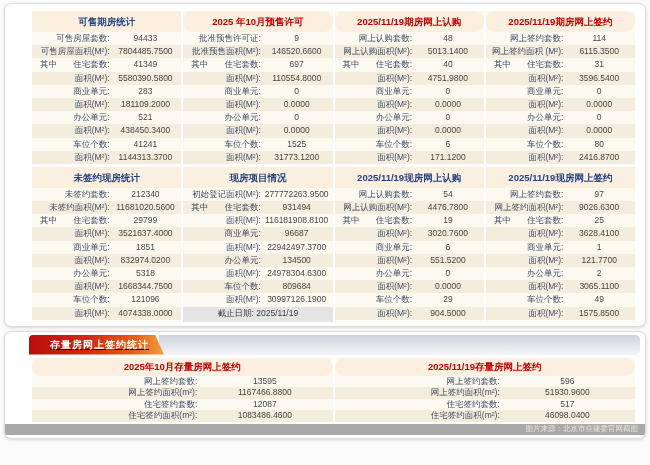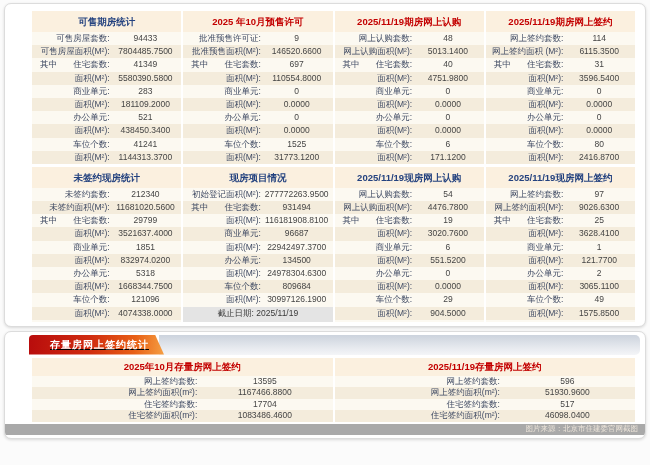--- a/index.html
+++ b/index.html
@@ -23,21 +23,21 @@
 
   .grid{display:grid;gap:0 2px;padding:0 5px 0 22px;margin-top:3px;}
   .grid-4{grid-template-columns:repeat(4,1fr);}
   .grid-2{grid-template-columns:repeat(2,1fr);}
 
   .panel{background:#fcf9f1;display:flex;flex-direction:column;}
   .panel-title{height:21px;line-height:21px;text-align:center;background:#fbf0df;
        font-size:9.5px;font-weight:bold;white-space:nowrap;overflow:hidden;}
   .grid-2 .panel-title{height:18px;line-height:18px;}
   .t-navy{color:#24427f;}
-  .t-red{color:#c30000;}
+  .t-red{color:#c30000;border-radius:9px;}
 
   .row{position:relative;display:flex;height:13.2px;line-height:13.4px;font-size:8.5px;}
   .grid-2 .row{height:11.5px;line-height:11.8px;}
   .panel-rows>.row:nth-child(odd){background:#fcf9f1;}
   .panel-rows>.row:nth-child(even){background:#f4ecdc;}
   .prefix{position:absolute;left:8px;top:0;color:#3f4a63;}
   .label{width:52%;text-align:right;color:#3f4a63;white-space:nowrap;}
   .grid-2 .label{width:55%;}
   .value{flex:1;text-align:center;color:#454545;white-space:nowrap;}
   .footer-row{height:15px;line-height:13.2px;background:#e4e4e4;text-align:center;
@@ -590,21 +590,21 @@
 
   <div class="row">
     <span class="prefix"></span>
     <span class="label">网上签约面积(m²):</span>
     <span class="value">1167466.8800</span>
   </div>
 
   <div class="row">
     <span class="prefix"></span>
     <span class="label">住宅签约套数:</span>
-    <span class="value">17704</span>
+    <span class="value">12087</span>
   </div>
 
   <div class="row">
     <span class="prefix"></span>
     <span class="label">住宅签约面积(m²):</span>
     <span class="value">1083486.4600</span>
   </div>
 </div>
   </div>
 

